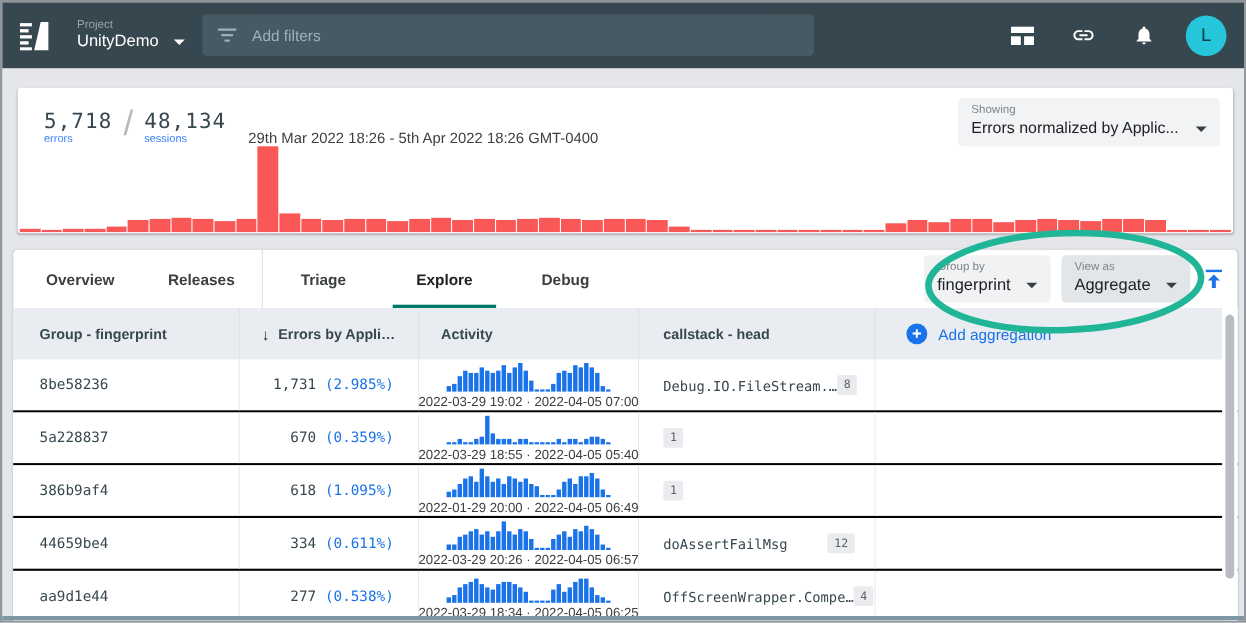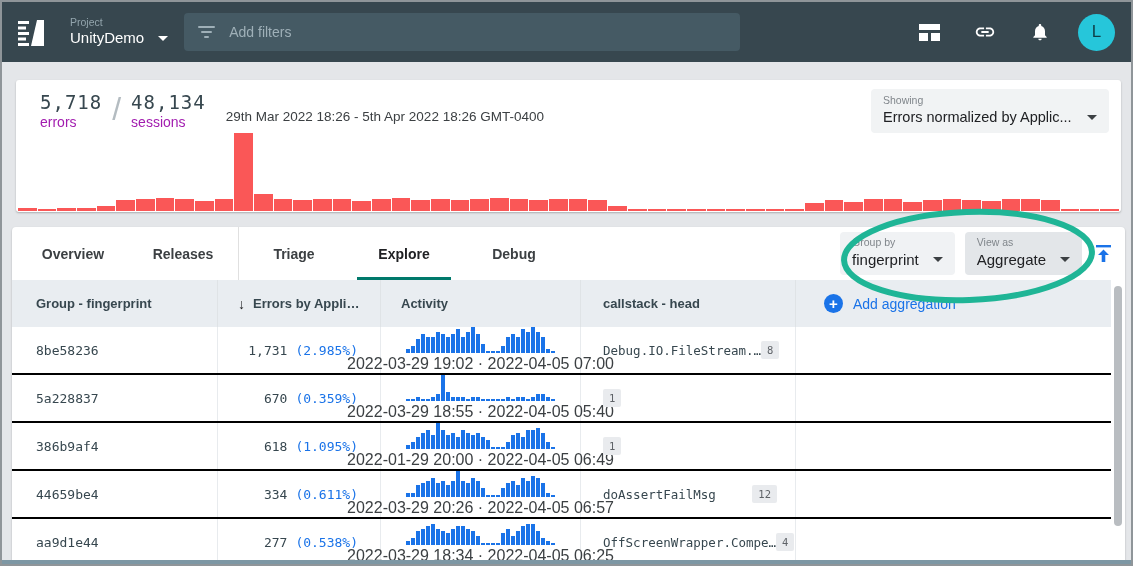--- a/index.html
+++ b/index.html
@@ -26,24 +26,24 @@
   .filter-icon i{display:block;height:2px;background:#9fb0b8;border-radius:1px}
   .filter-icon i:nth-child(1){width:17px}.filter-icon i:nth-child(2){width:11px}.filter-icon i:nth-child(3){width:5px}
   .filter-box input{flex:1;background:transparent;border:none;outline:none;font-size:14px;color:#cfd8dc;font-family:"Liberation Sans",sans-serif}
   .filter-box input::placeholder{color:#9fb0b8}
   .top-icons{margin-left:auto;display:flex;align-items:center;gap:34px}
   .tbicon{cursor:pointer;display:flex;align-items:center}
   .avatar{width:37px;height:37px;border-radius:50%;background:#26c6da;color:#0e3e46;display:flex;align-items:center;justify-content:center;font-size:17px;margin-left:28px;cursor:pointer}
 
   
   .stats-card{position:absolute;left:14px;top:78px;width:1105px;height:132px;background:#fff;border-radius:3px;box-shadow:0 1px 2px rgba(0,0,0,.25)}
-  .stats-row{display:flex;align-items:center;padding:9px 12px 0 24px}
+  .stats-row{display:flex;align-items:flex-end;padding:9px 12px 0 24px}
   .figure{display:flex;flex-direction:column;line-height:1.2}
   .figure .num{font-size:19px;color:#37474f;letter-spacing:1px}
-  .figure .cap{font-size:14px;color:#a21caf}
+  .figure .cap{font-size:10px;color:#3b82f6}
   .slash{font-size:32px;color:#b4bcc1;font-weight:400;margin:0 10px;transform:translateY(-2px)}
   .date-range{font-size:13.5px;color:#3c4043;margin-left:20px;margin-top:11px}
   .showing-box{margin-left:auto;width:238px;background:#f1f3f4;border-radius:4px;padding:5px 12px 7px;display:flex;flex-direction:column;line-height:1.3;cursor:pointer;position:relative}
   .showing-box .lbl{font-size:10.5px;color:#80868b}
   .showing-box .val{font-size:14.5px;color:#202124;white-space:nowrap;overflow:hidden;text-overflow:ellipsis;padding-right:20px}
   .showing-box .caret{position:absolute;right:12px;top:26px;color:#3c4043}
   .hist{position:absolute;left:2px;right:2px;bottom:1px;height:80px;display:flex;align-items:flex-end;gap:1px}
   .hist i{flex:1;background:#fa5757;display:block}
 
   
@@ -75,21 +75,21 @@
   .add-agg .txt{color:#1a73e8;font-size:14px;font-weight:400}
   .tbody .row{display:flex;height:48px;border-bottom:2px solid #000000;background:#fff}
   .cell{height:100%;display:flex;align-items:center;border-right:1px solid #e8ebee}
   .cell.c1{font-size:13px;color:#37474f}
   .cell.c2{justify-content:flex-end;padding:0 22px 0 0;gap:8px;font-size:13px;font-weight:400}
   .cell.c2 .n{color:#37474f}
   .cell.c2 .p{color:#1a73e8}
   .cell.c3{flex-direction:column;justify-content:center;align-items:center;padding:0;font-weight:400}
   .spark{display:flex;align-items:flex-end;gap:1px;height:27px}
   .spark i{width:4px;background:#1a73e8;display:block}
-  .spark-cap{font-size:16px;color:#3c4043;margin-top:2px;white-space:nowrap}
+  .spark-cap{font-size:12px;color:#3c4043;margin-top:2px;white-space:nowrap}
   .cell.c4{justify-content:space-between;padding:0 18px 0 22px;font-size:12.5px;color:#37474f;font-weight:400}
   .badge{background:#e9ebee;border-radius:2px;padding:3px 6px;font-size:10.5px;color:#5f6368;font-family:"DejaVu Sans Mono",monospace}
   .cell.c5{border-right:none}
 
   
   .vscroll{position:absolute;top:53px;right:0;bottom:0;width:14px;background:#fff}
   .vscroll .thumb{position:absolute;top:6px;right:3px;width:8px;height:240px;background:#b9bdc1;border-radius:4px}
 
   
   .annotation{position:absolute;left:835px;top:204px;pointer-events:none;z-index:10}

